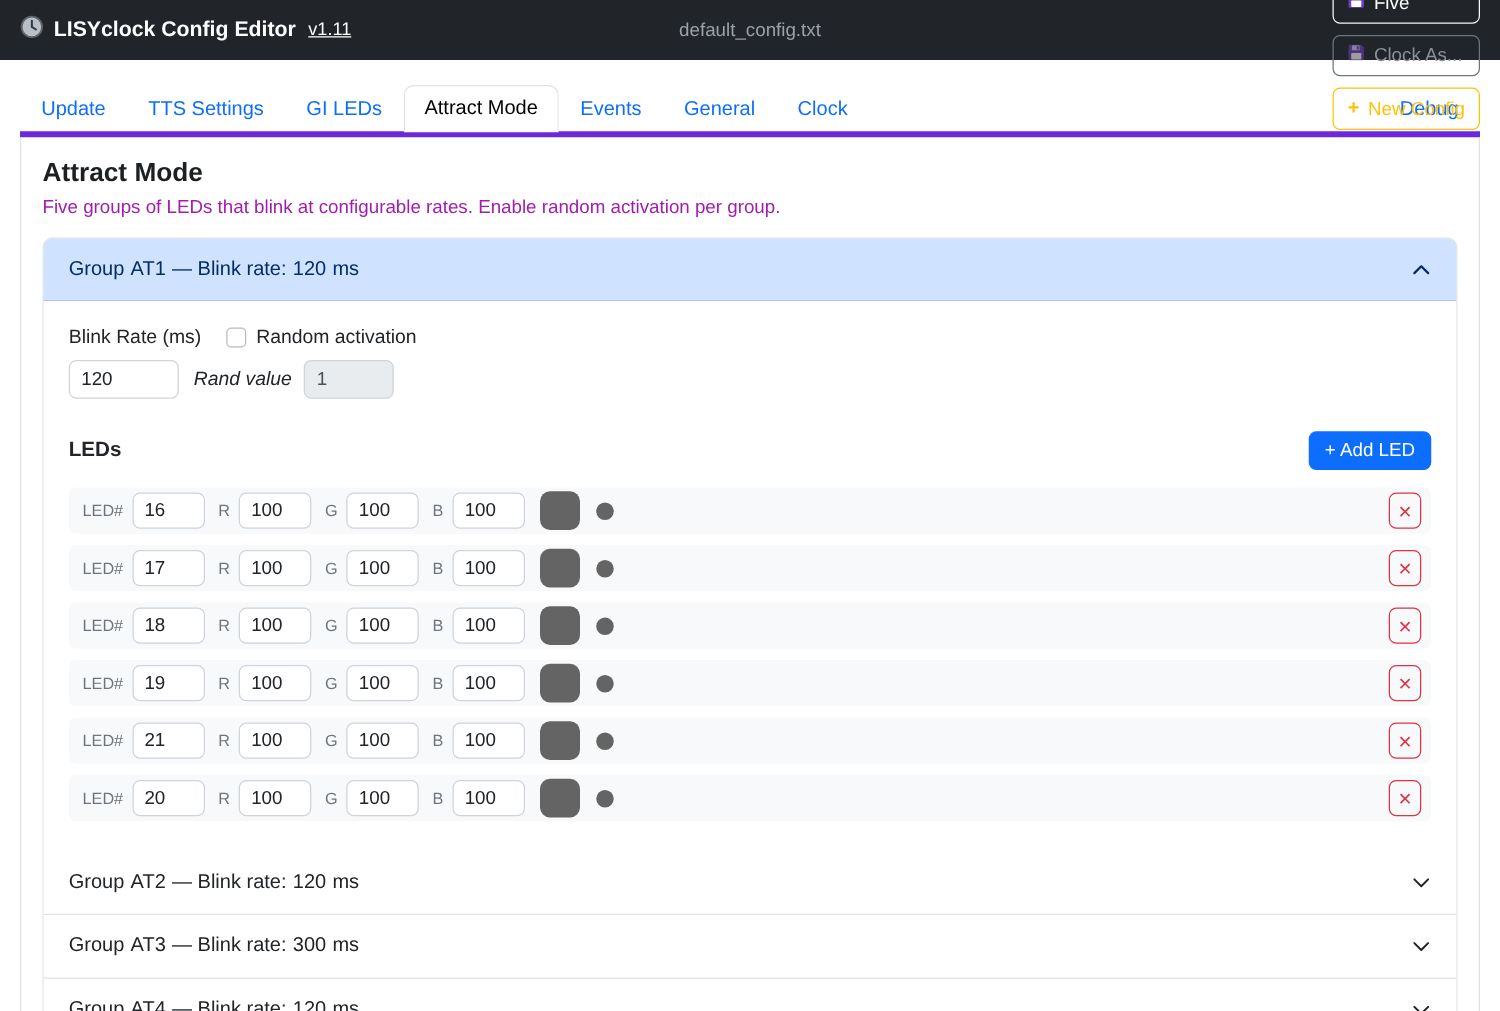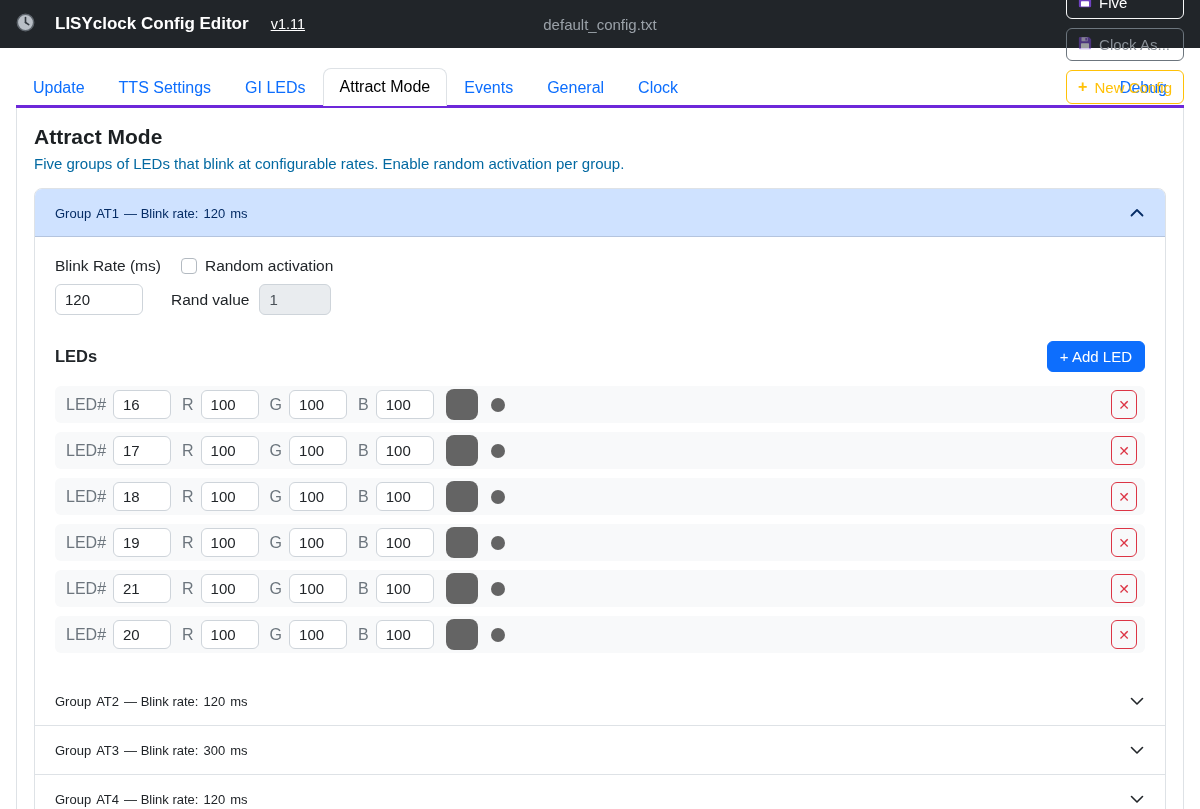--- a/index.html
+++ b/index.html
@@ -2,86 +2,86 @@
 <html><head>
 <meta charset="utf-8">
 <style>
   * { margin: 0; padding: 0; box-sizing: border-box; }
   html, body { width: 1200px; height: 809px; overflow: hidden; background: #fff;
     font-family: "Liberation Sans", "DejaVu Sans", sans-serif; color: #212529; }
 
   
   .navbar { position: relative; height: 48px; background: #212529; display: flex;
     align-items: center; padding: 0 16px; }
-  .brand { display: flex; align-items: center; gap: 20px; }
+  .brand { display: flex; align-items: center; gap: 8px; }
   .brand-title { color: #fff; font-weight: bold; font-size: 17px; }
   .brand-version { color: #ffffff; font-size: 14.5px; margin-left: 2px; text-decoration: underline; }
   .navbar-filename { position: absolute; left: 0; right: 0; text-align: center;
     color: #9aa1a8; font-size: 15px; pointer-events: none; }
   .navbar-actions { margin-left: auto; display: flex; gap: 9px; z-index: 2; flex-direction: column; }
   .nav-btn { display: inline-flex; align-items: center; gap: 7px; font-size: 15px;
     padding: 5px 11px; border-radius: 6px; background: transparent; cursor: pointer;
     font-family: inherit; line-height: 1.4; }
   .btn-outline-light { border: 1px solid #f8f9fa; color: #fff; }
   .btn-outline-secondary { border: 1px solid #6c757d; color: #8a9198; cursor: default; }
   .btn-outline-secondary .icon { opacity: 0.55; }
   .btn-outline-warning { border: 1px solid #ffc107; color: #ffc107; }
   .btn-outline-warning .plus { font-weight: bold; font-size: 16px; }
 
   
   .tabs-wrap { padding: 20px 16px 0 16px; }
-  .nav-tabs { display: flex; align-items: flex-end; border-bottom: 3px solid #6d28d9; }
+  .nav-tabs { display: flex; align-items: flex-end; border-bottom: 5px solid #6d28d9; }
   .tab { font-size: 16px; padding: 9px 16px; color: #0d6efd; cursor: pointer;
     border: 1px solid transparent; border-bottom: none; border-radius: 8px 8px 0 0;
     margin-bottom: -1px; background: transparent; }
   .tab.active { color: #000; background: #fff; border-color: #dee2e6;
     border-bottom: 1px solid #fff; }
   .tab-right { margin-left: auto; }
 
   
   .content-card { margin: 0 16px; border: 1px solid #dee2e6; border-top: none;
     background: #fff; padding: 17px 17px 24px 17px; min-height: 700px; }
   .page-title { font-size: 21px; font-weight: bold; color: #1c2023; }
-  .page-subtitle { font-size: 15px; color: #0369a1; margin-top: 6px; }
+  .page-subtitle { font-size: 15px; color: #a21caf; margin-top: 6px; }
 
   
   .accordion { margin-top: 16px; border: 1px solid #dee2e6; border-radius: 8px; }
-  .acc-header { display: flex; align-items: center; padding: 16px 20px; font-size: 13px;
+  .acc-header { display: flex; align-items: center; padding: 16px 20px; font-size: 16px;
     cursor: pointer; background: #fff; }
   .acc-header.expanded { background: #cfe2ff; color: #052c65; border-radius: 7px 7px 0 0;
     box-shadow: inset 0 -1px 0 rgba(0,0,0,.13); }
   .acc-header.collapsed { border-top: 1px solid #dee2e6; color: #212529; }
   .acc-header.collapsed:first-of-type { border-top: none; }
   .hdr-text { display: flex; gap: 5px; align-items: baseline; }
   .hdr-text .bold { font-weight: normal; }
   .chev { margin-left: auto; display: flex; align-items: center; }
 
   .acc-body { padding: 20px 20px 24px 20px; background: #fff; }
 
   
   .label-row { display: flex; align-items: center; gap: 20px; font-size: 15.5px; }
   .check-group { display: flex; align-items: center; gap: 8px; }
   .checkbox { width: 16px; height: 16px; border: 1px solid #b3bac1; border-radius: 4px;
     background: #fff; cursor: pointer; appearance: none; -webkit-appearance: none; }
   .inputs-row { display: flex; align-items: center; margin-top: 9px; font-size: 15.5px; }
   .inp { height: 31px; border: 1px solid #ced4da; border-radius: 6px; font-size: 15px;
     padding: 0 9px; color: #212529; font-family: inherit; background: #fff; }
   .inp-rate { width: 88px; }
-  .rand-label { margin-left: 28px; margin-right: 10px; }
+  .rand-label { margin-left: 12px; margin-right: 10px; font-style: italic; }
   .inp-rand { width: 72px; background: #e9ecef; color: #495057; }
 
   .leds-header { display: flex; align-items: center; margin-top: 26px; gap: 24px; }
   .leds-title { font-size: 16.5px; font-weight: bold; }
   .btn-add { margin-left: auto; background: #0d6efd; color: #fff; border: 1px solid #0d6efd;
     border-radius: 6px; font-size: 15px; padding: 6px 12px; cursor: pointer; font-family: inherit; }
 
   .led-rows { margin-top: 14px; display: flex; flex-direction: column; gap: 9px; }
   .led-row { display: flex; align-items: center; background: #f8f9fa; border-radius: 6px;
     padding: 4px 8px; height: 37px; }
-  .mini-label { font-size: 16px; color: #6c757d; margin: 0 7px 0 3px; }
+  .mini-label { font-size: 13px; color: #6c757d; margin: 0 7px 0 3px; }
   .mini-label.rgb { margin-left: 11px; }
   .inp-sm { width: 58px; height: 29px; }
   .swatch { width: 32px; height: 31px; border-radius: 8px; margin-left: 12px; background: #646464; }
   .dot { width: 14px; height: 14px; border-radius: 50%; margin-left: 13px; background: #646464; }
   .btn-del { margin-left: auto; width: 26px; height: 29px; border: 1px solid #dc3545;
     color: #dc3545; background: transparent; border-radius: 6px; font-size: 14px;
     cursor: pointer; font-family: inherit; line-height: 1; }
 </style>
 </head>
 <body>

